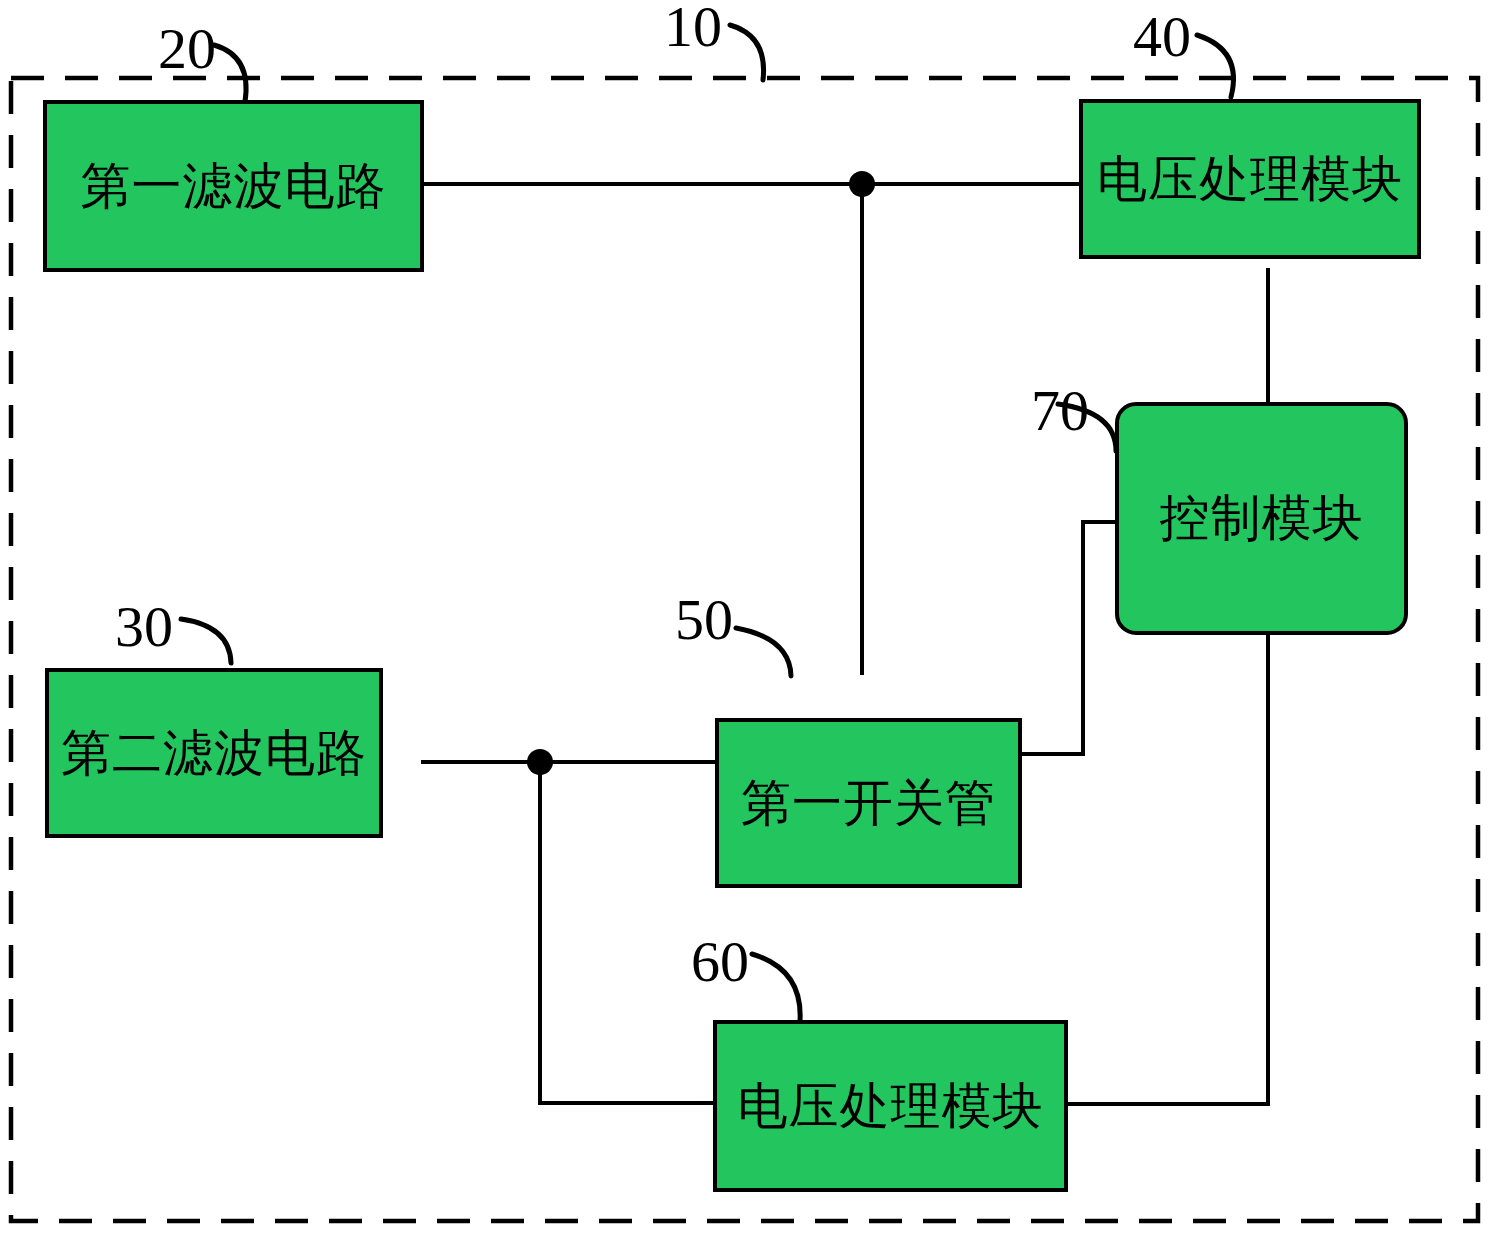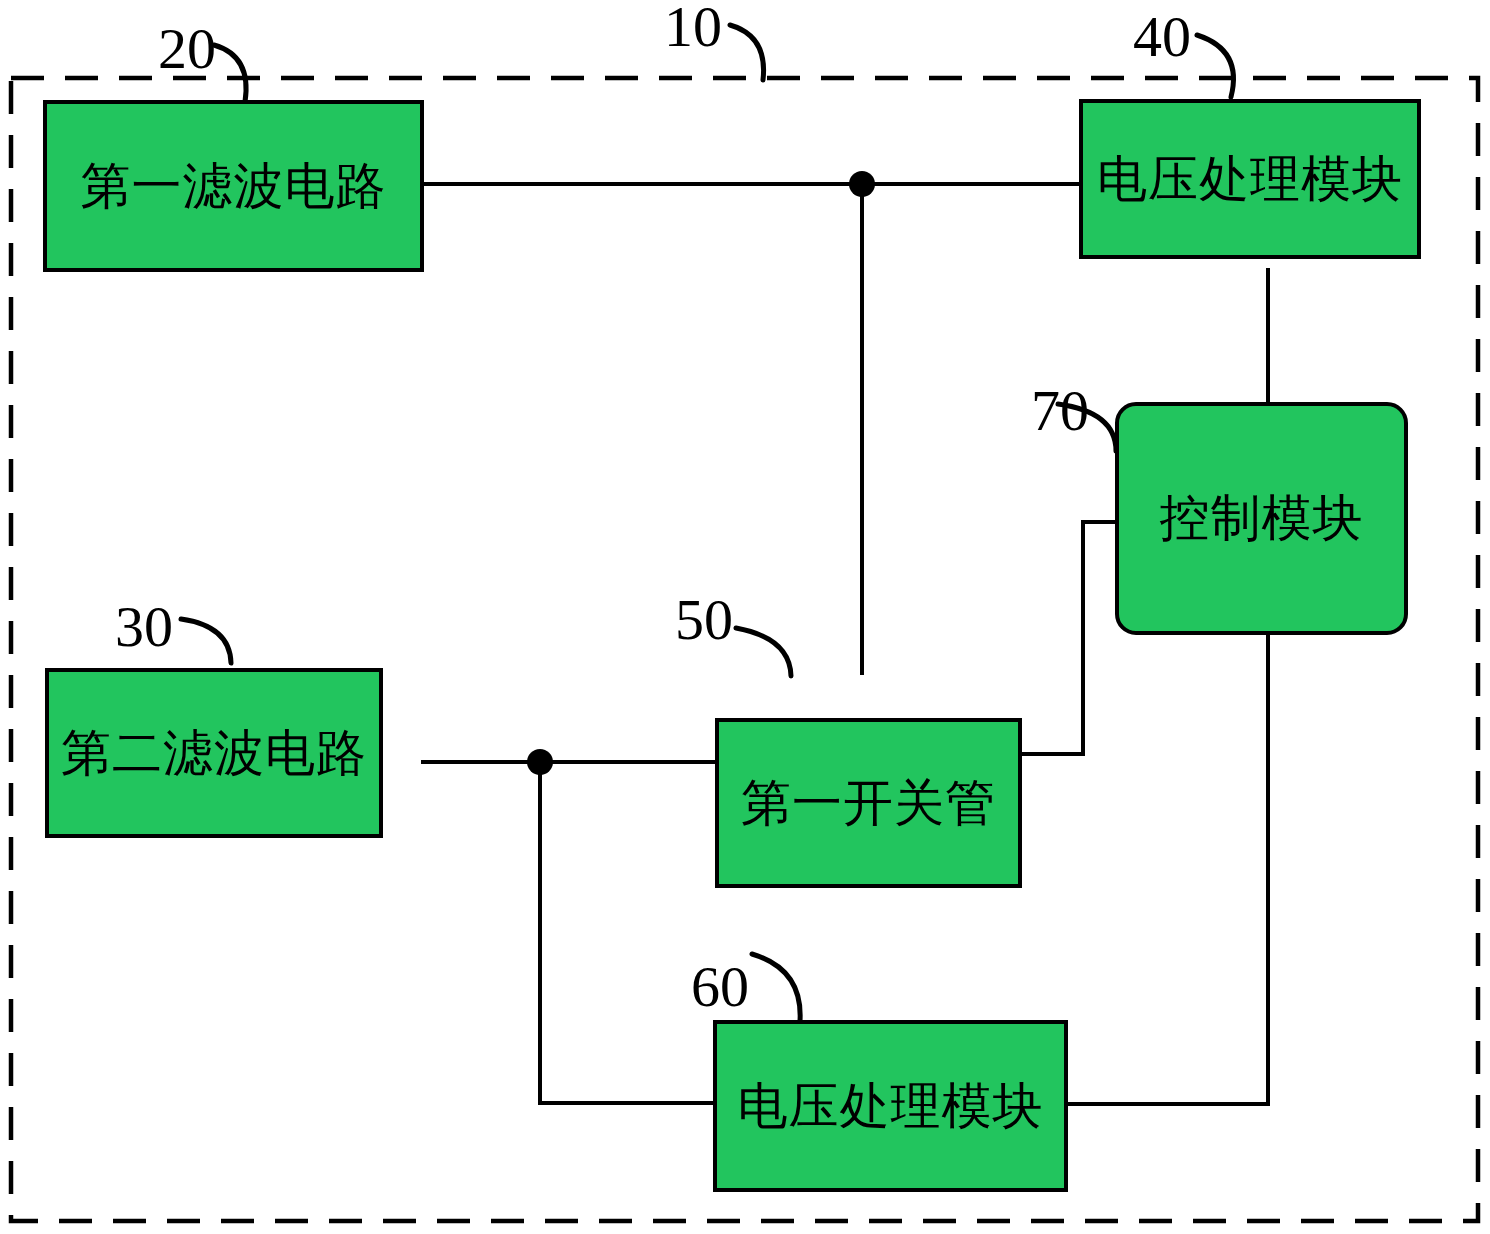--- a/index.html
+++ b/index.html
@@ -53,21 +53,21 @@
   .b30 { left: 45px;   top: 668px;  width: 338px; height: 170px; }
   .b50 { left: 715px;  top: 673px;  width: 307px; height: 170px; margin-top: 45px; }
   .b60 { left: 713px;  top: 1020px; width: 355px; height: 172px; }
   
   .r10 { left: 693px;  top: 27px; }
   .r20 { left: 187px;  top: 49px; }
   .r40 { left: 1162px; top: 37px; }
   .r70 { left: 1060px; top: 411px; }
   .r30 { left: 144px;  top: 627px; }
   .r50 { left: 704px;  top: 620px; }
-  .r60 { left: 720px;  top: 962px; margin-top: 25px; }
+  .r60 { left: 720px;  top: 962px; }
 </style>
 </head>
 <body>
 
 <div class="canvas">
 
   <svg class="wire-layer" viewBox="0 0 1490 1234" xmlns="http://www.w3.org/2000/svg">
 
     <rect x="11" y="78" width="1467" height="1143" fill="none" stroke="#000000" stroke-width="4.5" stroke-dasharray="33 21"></rect>
 

